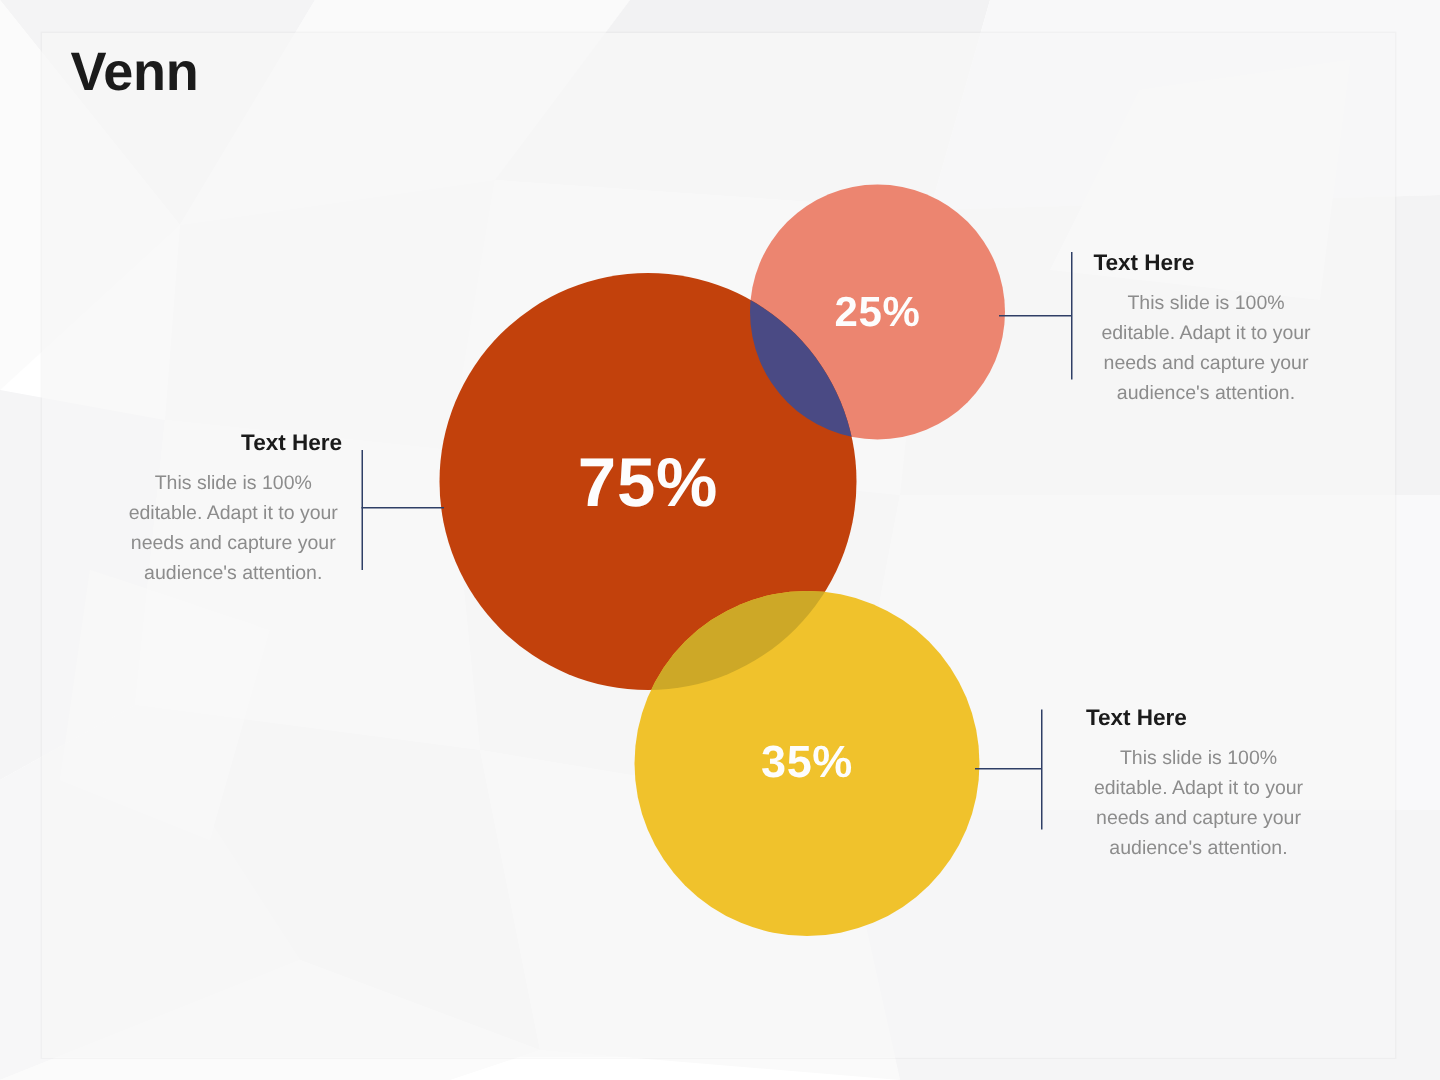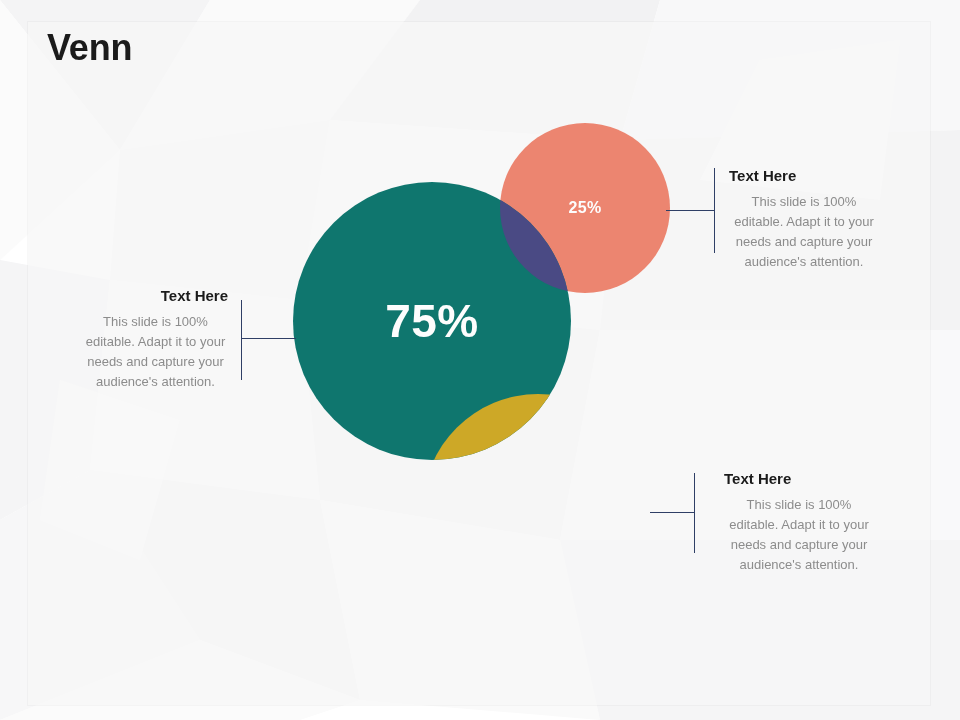--- a/index.html
+++ b/index.html
@@ -58,21 +58,21 @@
     border-radius: 50%;
     display: flex;
     align-items: center;
     justify-content: center;
   }
   .circle-blue {
     left: 293px;
     top: 182px;
     width: 278px;
     height: 278px;
-    background: #0f766e;
+    background: #c2410c;
     z-index: 3;
   }
   .circle-salmon {
     left: 500px;
     top: 123px;
     width: 170px;
     height: 170px;
     background: #ec8570;
     z-index: 2;
   }
@@ -95,21 +95,21 @@
   .overlap-blue-yellow { z-index: 6; }
 
   .pct {
     position: relative;
     color: #fdfdfd;
     font-weight: bold;
     z-index: 10;
     user-select: none;
   }
   .pct-lg { font-size: 46px; letter-spacing: 0.5px; }
-  .pct-md { font-size: 16px; letter-spacing: 0.4px; }
+  .pct-md { font-size: 28px; letter-spacing: 0.4px; }
   .pct-sm { font-size: 30px; letter-spacing: 0.4px; }
 
   
   .conn {
     position: absolute;
     z-index: 8;
   }
   .conn-bar {
     position: absolute;
     width: 1px;
@@ -187,20 +187,23 @@
 
   <svg class="overlap-layer overlap-blue-salmon" viewBox="0 0 960 720" preserveAspectRatio="none" aria-hidden="true">
     <defs>
       <clipPath id="clip-salmon">
         <circle cx="585" cy="208" r="85"></circle>
       </clipPath>
     </defs>
     <circle cx="432" cy="321" r="139" fill="#4a4a84" clip-path="url(#clip-salmon)"></circle>
   </svg>
 
+  <div class="circle circle-yellow">
+    <span class="pct pct-sm">35%</span>
+  </div>
 
   <svg class="overlap-layer overlap-blue-yellow" viewBox="0 0 960 720" preserveAspectRatio="none" aria-hidden="true">
     <defs>
       <clipPath id="clip-yellow">
         <circle cx="538" cy="509" r="115"></circle>
       </clipPath>
     </defs>
     <circle cx="432" cy="321" r="139" fill="#cda827" clip-path="url(#clip-yellow)"></circle>
   </svg>
 

